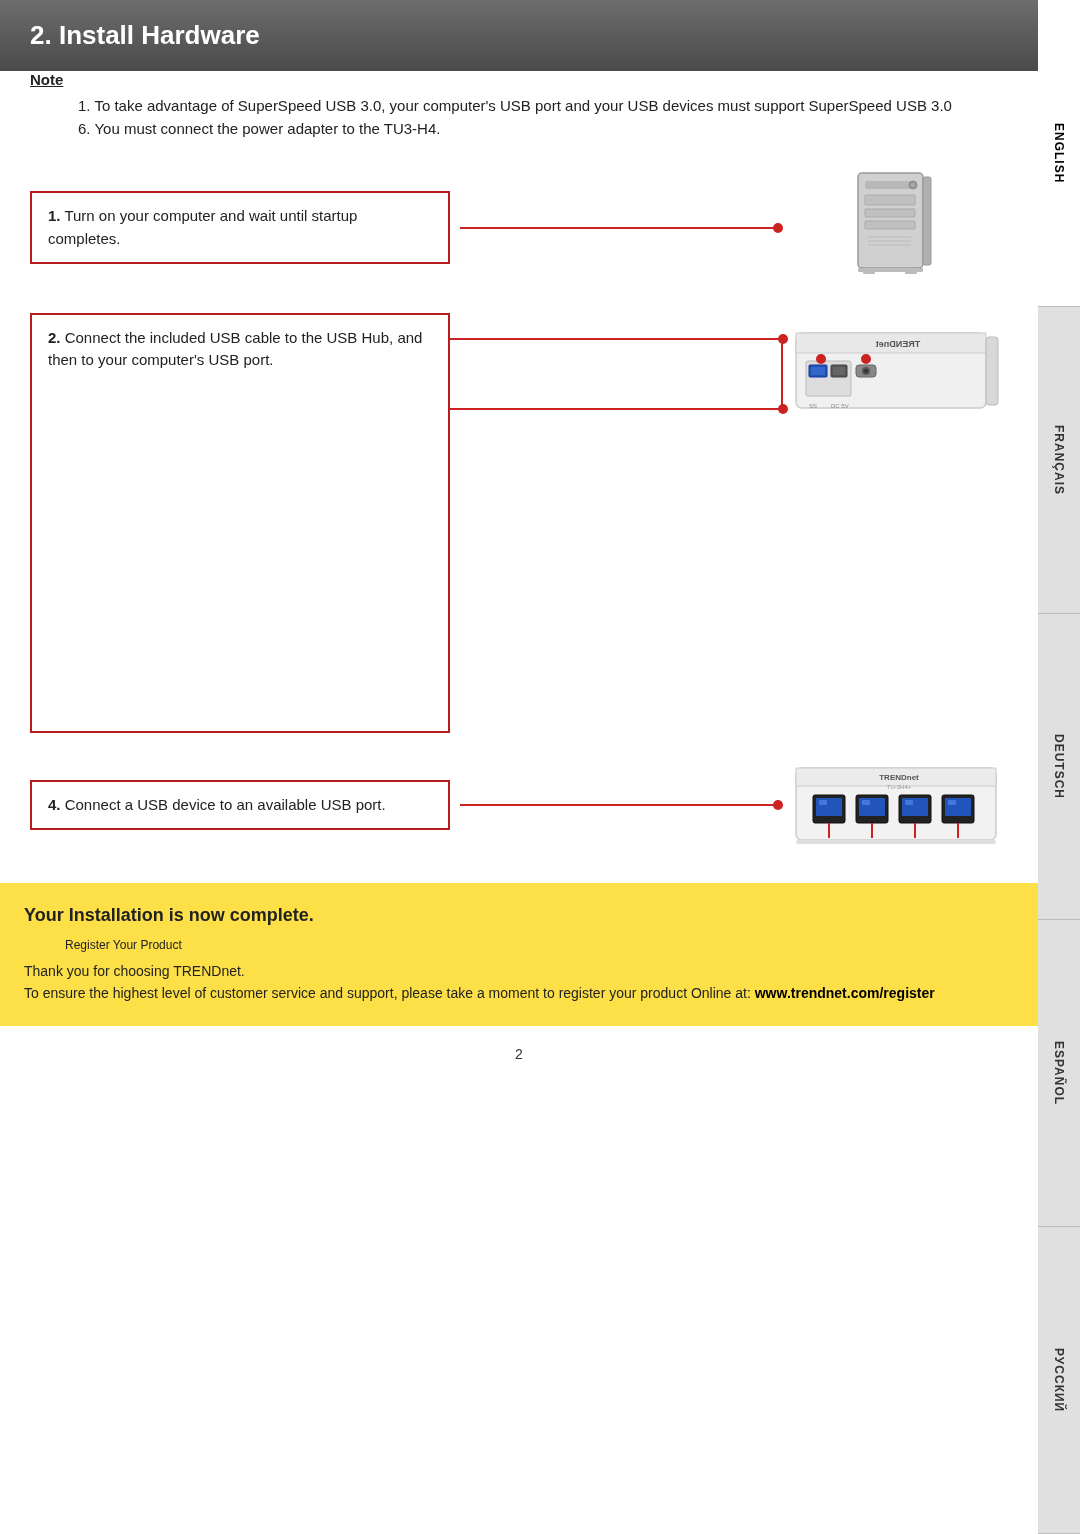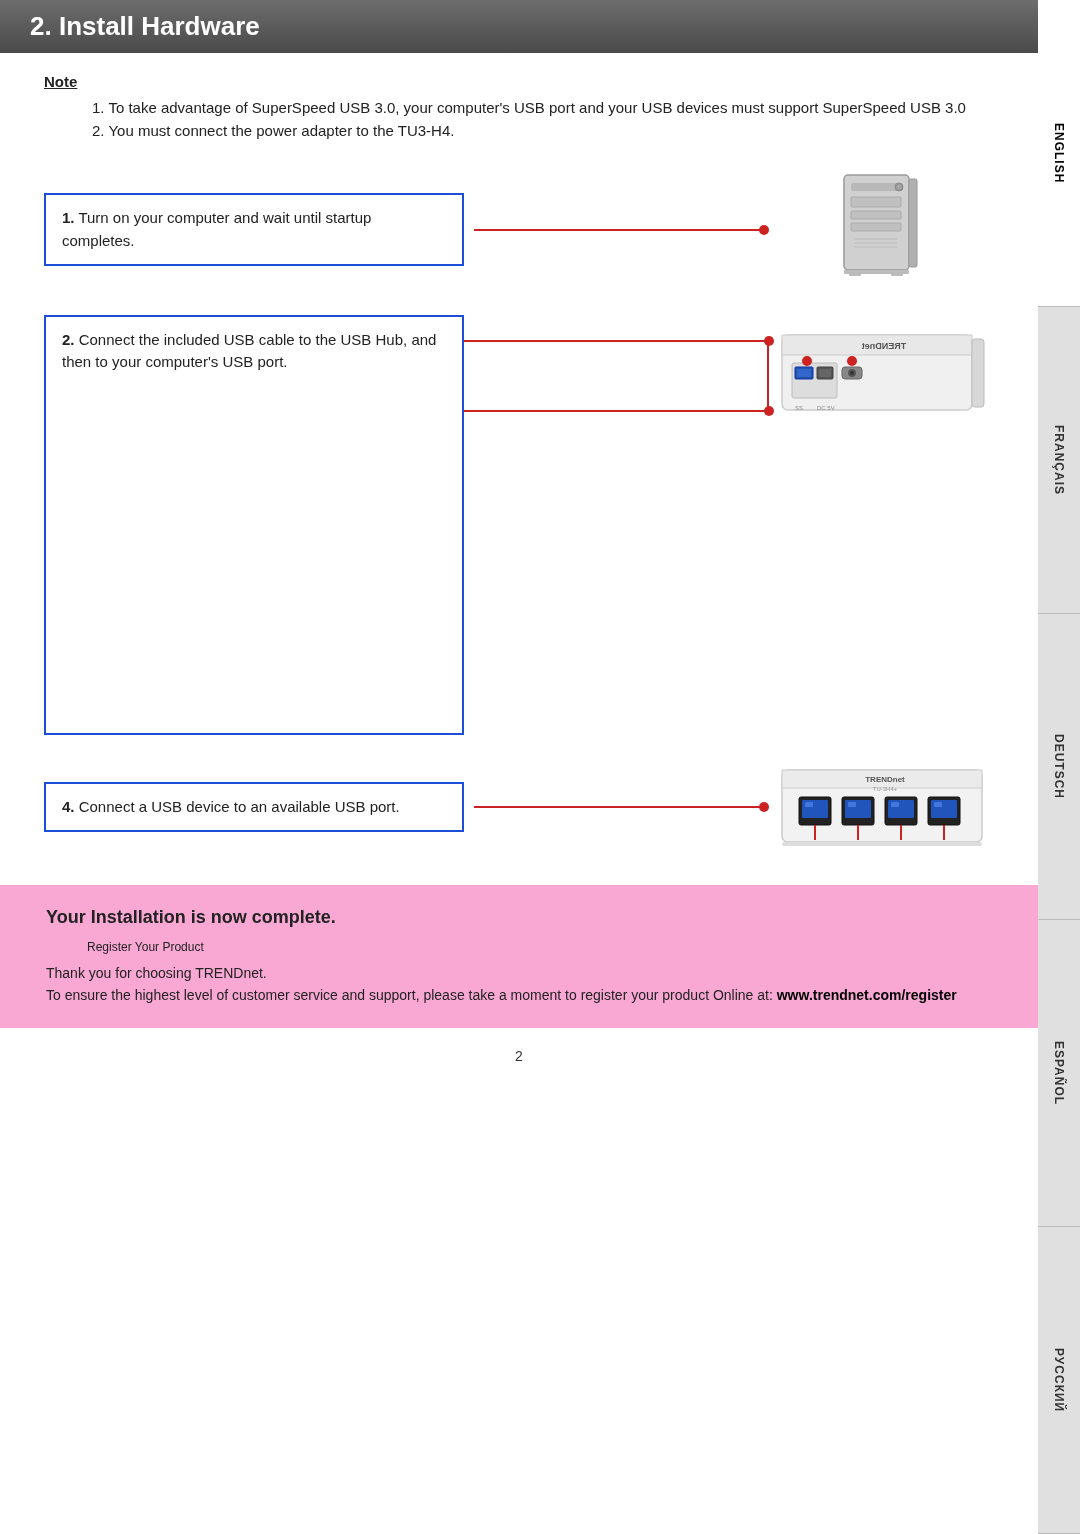--- a/index.html
+++ b/index.html
@@ -49,33 +49,32 @@
     
     .main-content {
       margin-right: 42px;
       padding: 0;
       height: 100%;
     }
 
     
     .page-header {
       background: linear-gradient(to bottom, #6d6d6d, #4a4a4a);
-      padding: 11px 30px;
-      margin-bottom: 20px;
+      padding: 20px 30px;
     }
 
     .page-header h1 {
       color: #ffffff;
       font-size: 26px;
       font-weight: bold;
     }
 
     
     .content-area {
-      padding: 0 44px;
+      padding: 0 30px;
     }
 
     
     .note-section {
       margin-bottom: 22px;
     }
 
     .note-label {
       font-weight: bold;
       text-decoration: underline;
@@ -84,21 +83,21 @@
     }
 
     .note-text {
       font-size: 15px;
       line-height: 1.55;
       color: #222;
       margin-left: 48px;
     }
 
     .step-box {
-      border: 2px solid #1d4ed8;
+      border: 2px solid #b91c1c;
       padding: 12px 16px;
       flex: 0 0 420px;
       font-size: 15px;
       line-height: 1.5;
       background: #fff;
     }
 
     .step-box strong {
       font-weight: bold;
     }
@@ -106,23 +105,23 @@
     
     .img-area {
       flex: 0 0 220px;
       display: flex;
       align-items: center;
       justify-content: center;
     }
 
     
     .bottom-section {
-      background: #f9a8d4;
+      background: #fde047;
       margin: 25px 0 20px 0;
-      padding: 22px 46px;
+      padding: 22px 24px;
     }
 
     .installation-complete {
       font-size: 18px;
       font-weight: bold;
       margin-bottom: 12px;
     }
 
     .register-title {
       font-size: 12px;
@@ -202,21 +201,21 @@
 
   <div class="page-header">
     <h1>2. Install Hardware</h1>
   </div>
 
   <div class="content-area">
 
     <div class="note-section">
       <div class="note-label">Note</div>
       <div class="note-text">1. To take advantage of SuperSpeed USB 3.0, your computer's USB port and your USB devices must support SuperSpeed USB 3.0</div>
-      <div class="note-text">2.  You must connect the power adapter to the TU3-H4.</div>
+      <div class="note-text">6.  You must connect the power adapter to the TU3-H4.</div>
     </div>
 
     <div class="step1-block">
       <div class="step-box">
         <span><strong>1.</strong> Turn on your computer and wait until startup completes.</span>
       </div>
 
       <div style="flex:1; display:flex; align-items:center; padding: 0 10px; position:relative; height:50px;">
         <div style="width:100%; height:2px; background:#cc2222; position:relative;">
           <div style="width:10px;height:10px;border-radius:50%;background:#cc2222;position:absolute;right:-5px;top:-4px;"></div>

